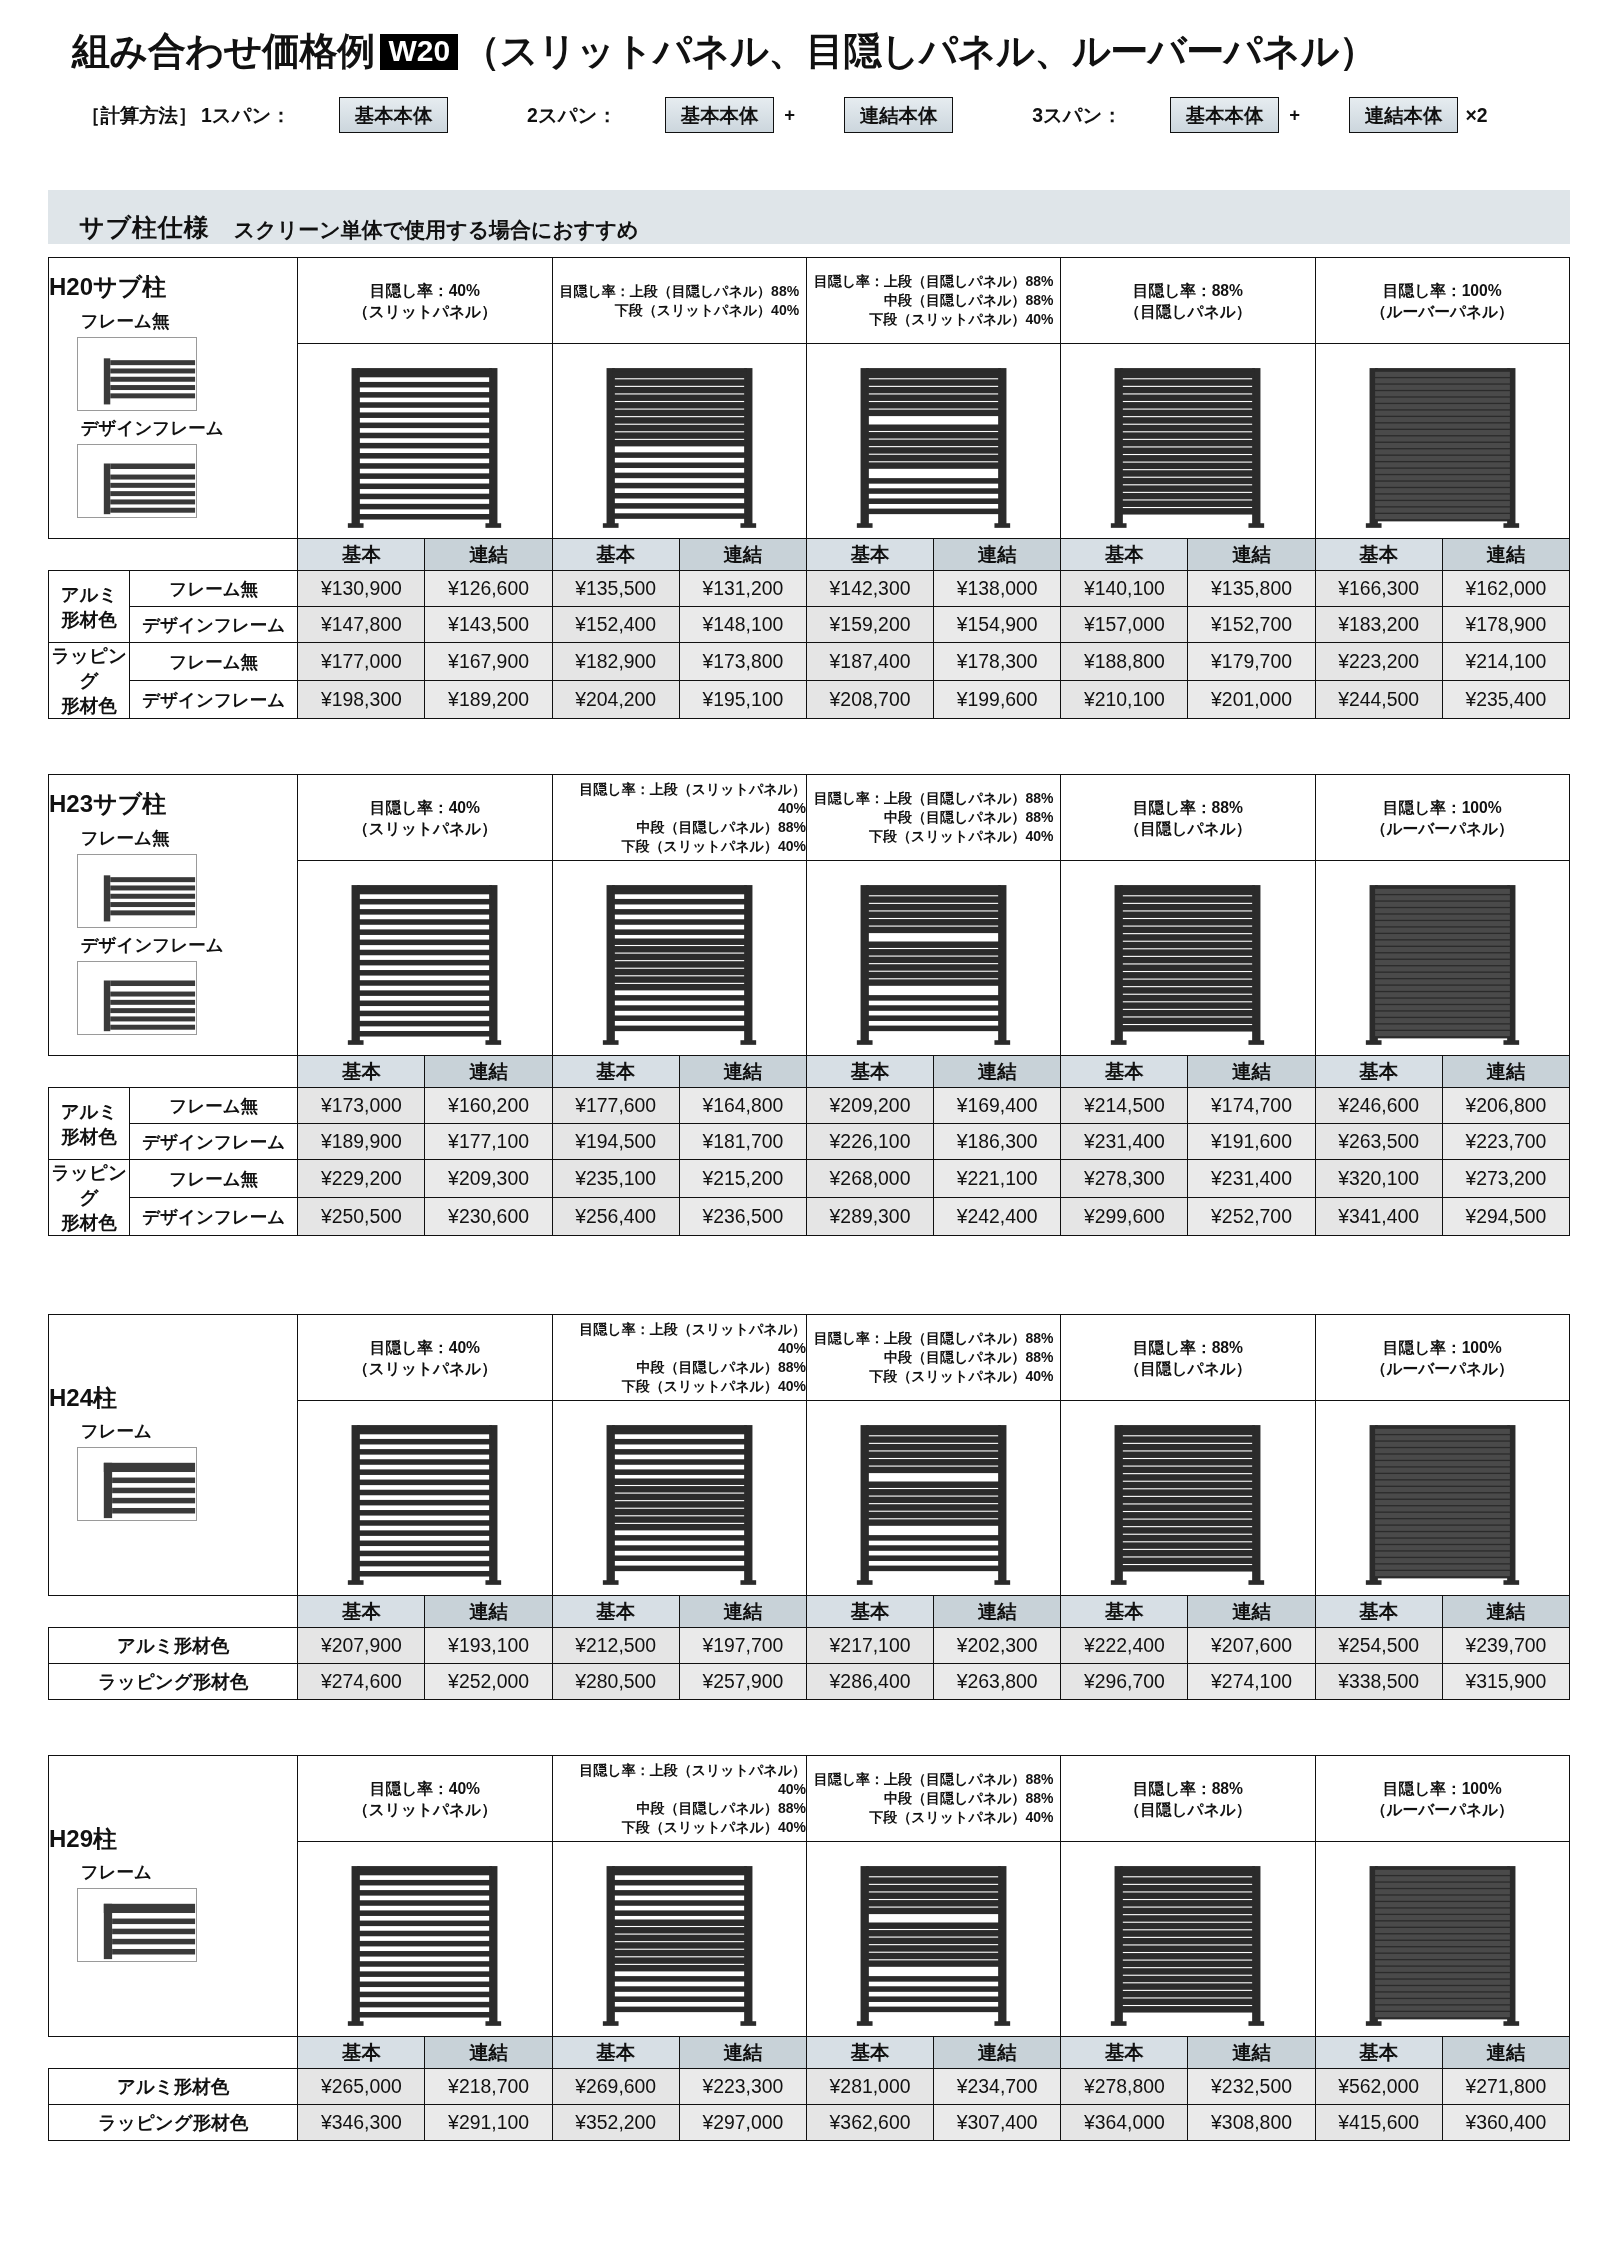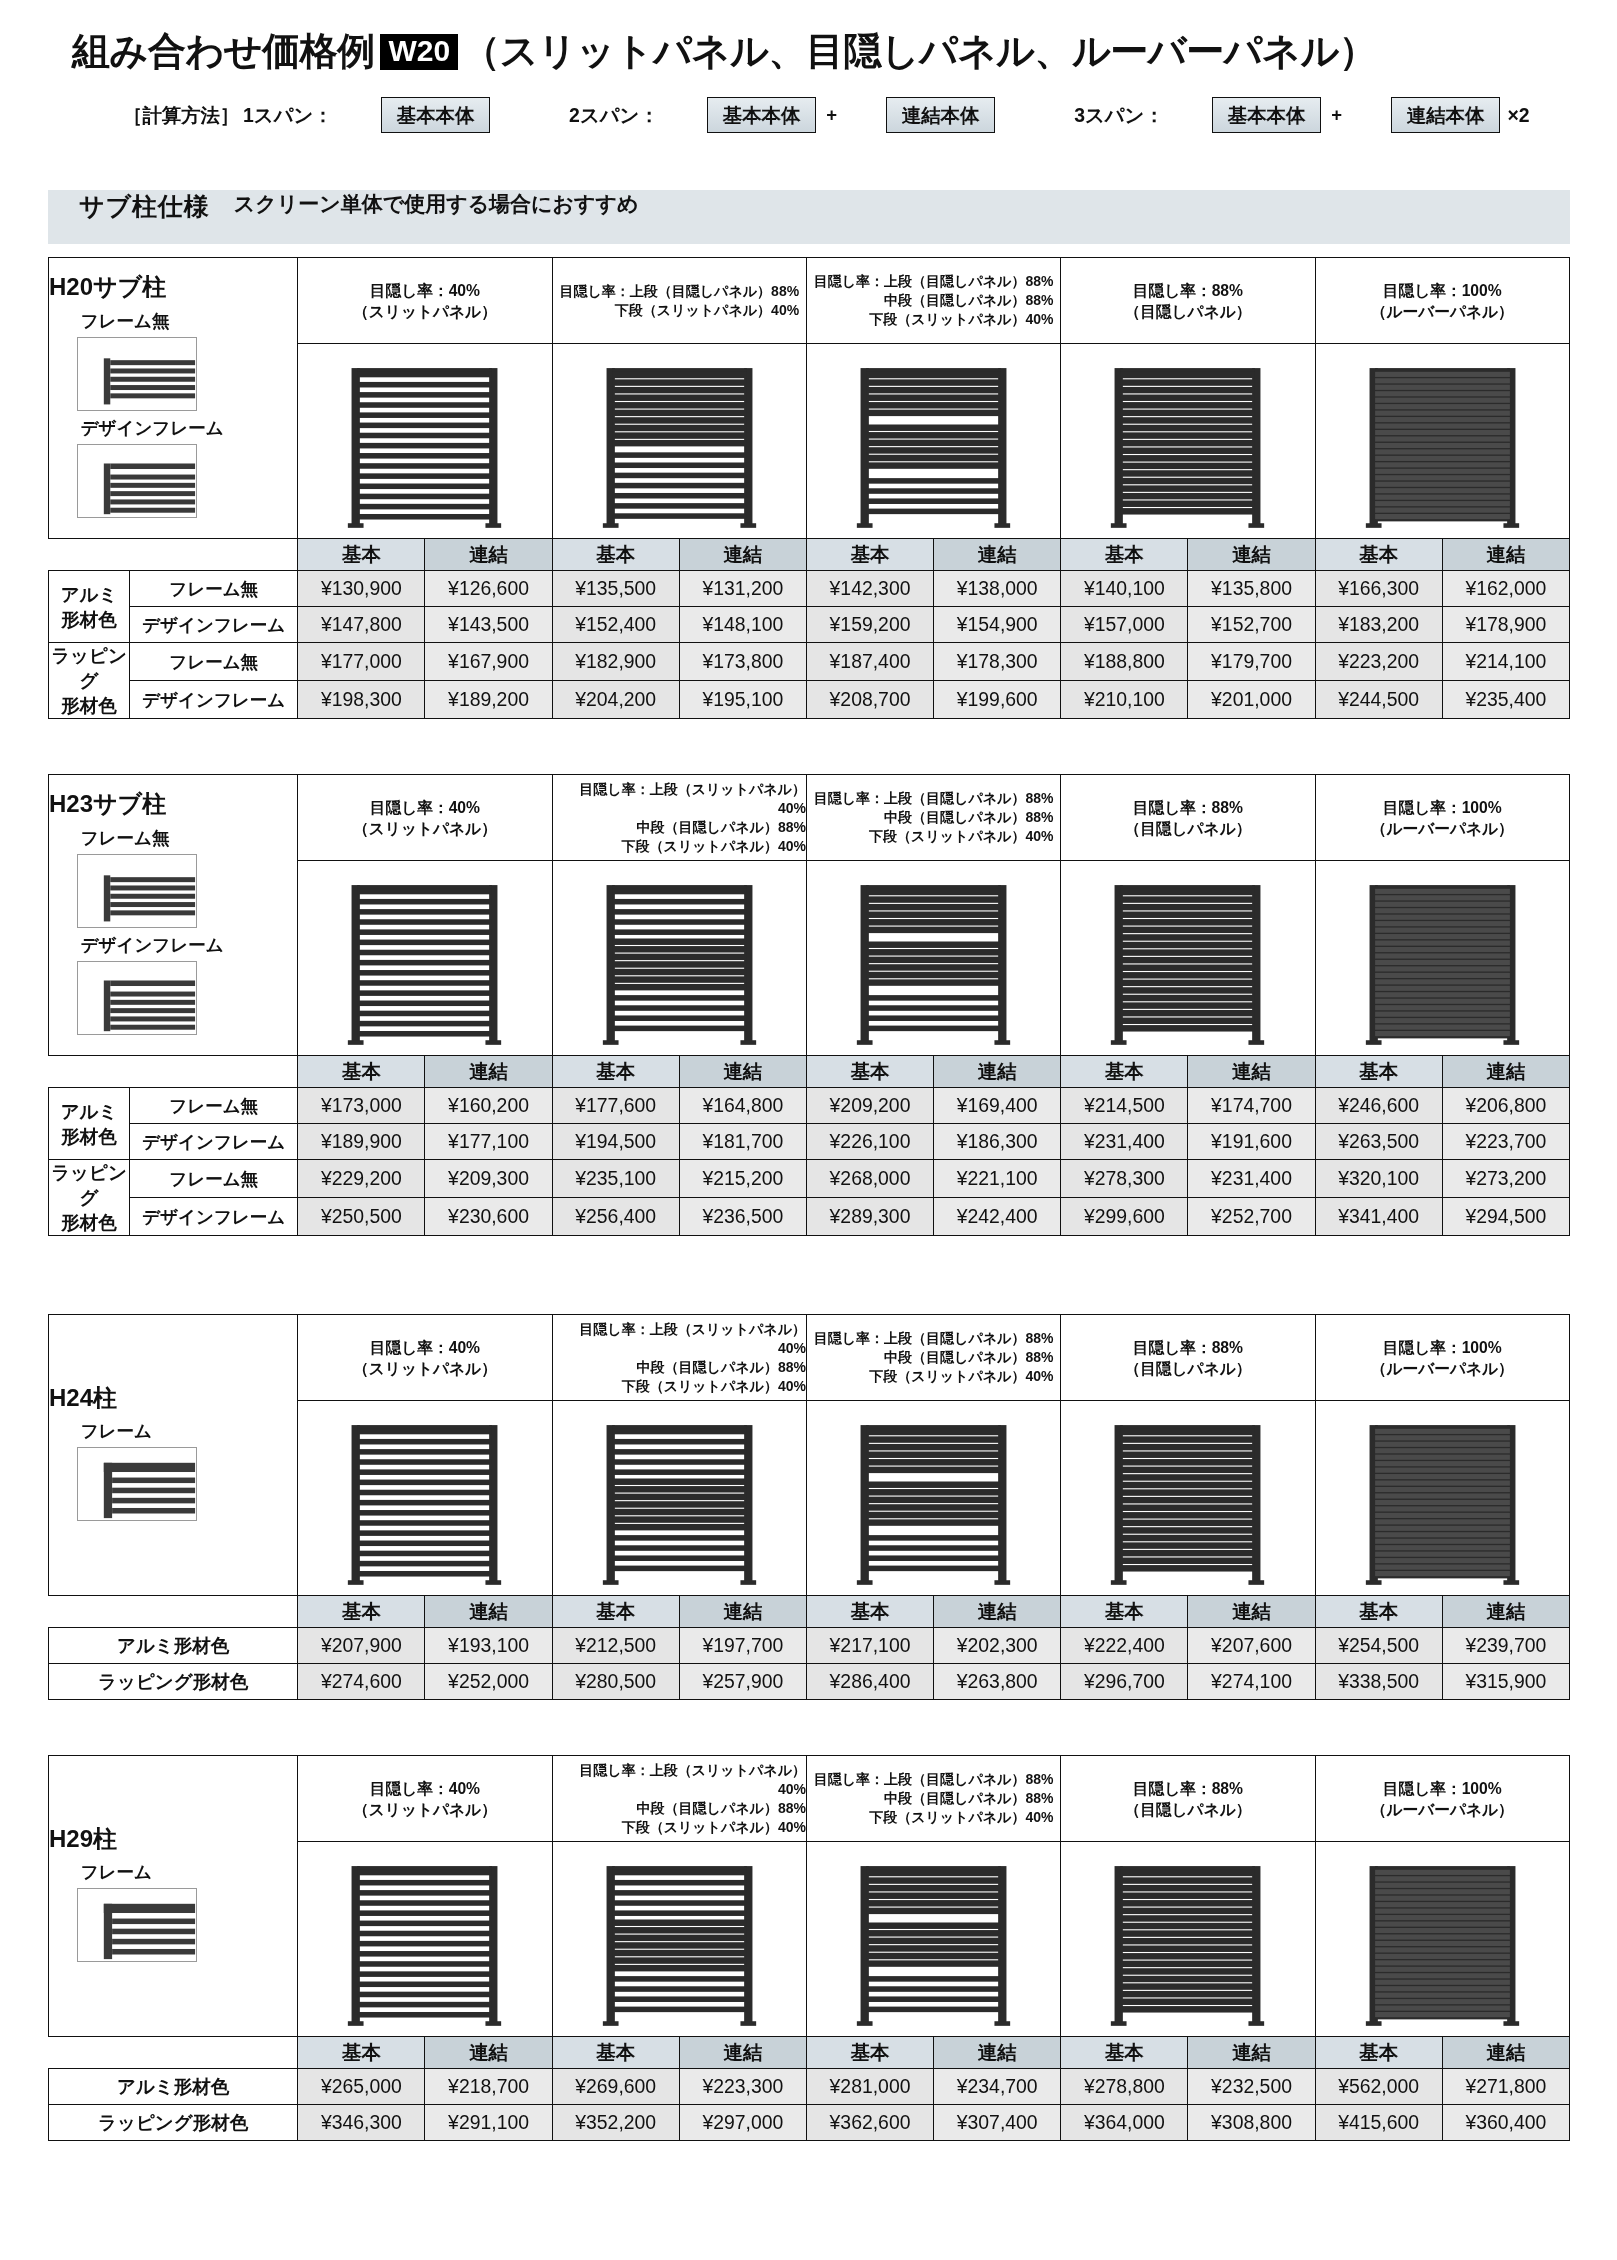--- a/index.html
+++ b/index.html
@@ -15,35 +15,35 @@
   .title-row{ display:flex; align-items:center; padding:26px 0 0 72px; }
   .title-txt{ font-size:38px; font-weight:bold; letter-spacing:-0.5px; white-space:nowrap;text-align:right;}
   .badge-w20{
     display:inline-block; background:#000; color:#fff; font-weight:bold;
     font-size:30px; padding:1.8px 8.3px 3.7px 8.3px; margin:0 3.7px 0 5.5px; line-height:1;
     vertical-align:2.8px; letter-spacing:0px;
   }
 
   
   .calc-row{ display:flex; align-items:center; padding:20px 0 0 81px; font-size:19.4px; font-weight:bold;}
-  .calc-label{ white-space:nowrap; margin-right:3.7px;margin-left:42px;}
+  .calc-label{ white-space:nowrap; margin-right:3.7px;}
   .span-label{ white-space:nowrap; margin-right:9.2px;}
   .chip{
     display:inline-flex; align-items:center; justify-content:center;
     border:1.8px solid #111; background:linear-gradient(#e6ecf0,#ccd6dd);
     font-size:19.4px; font-weight:bold; padding:5.5px 14.8px; min-width:103px;
     box-sizing:border-box; line-height:1.2;margin-left:39px;
   }
   .plus{ margin:0 10px; font-size:18.5px; font-weight:bold;}
   .times{ margin-left:7.4px; font-size:19.4px; font-weight:bold;}
   .gap-a{ width:79px;} .gap-b{ width:79px;}
 
   
   .band{
-    background:#dfe5e9; margin:0 48px; height:54px; display:flex; align-items:flex-start;
+    background:#dfe5e9; margin:0 48px; height:54px; display:flex; align-items:flex-end;
     padding-left:31px; box-sizing:border-box;
   }
   .band .b-title{ font-size:25px; font-weight:bold; letter-spacing:0.9px;}
   .band .b-sub{ font-size:21px; font-weight:bold; margin-left:24px;}
 
   
   table.grid{ border-collapse:collapse; margin:0 48px; width:1522px; table-layout:fixed;}
   table.grid td, table.grid th{ border:0.9px solid #111; padding:0; vertical-align:middle;}
 
   .topline td{ border-top:2.8px solid #111;}

